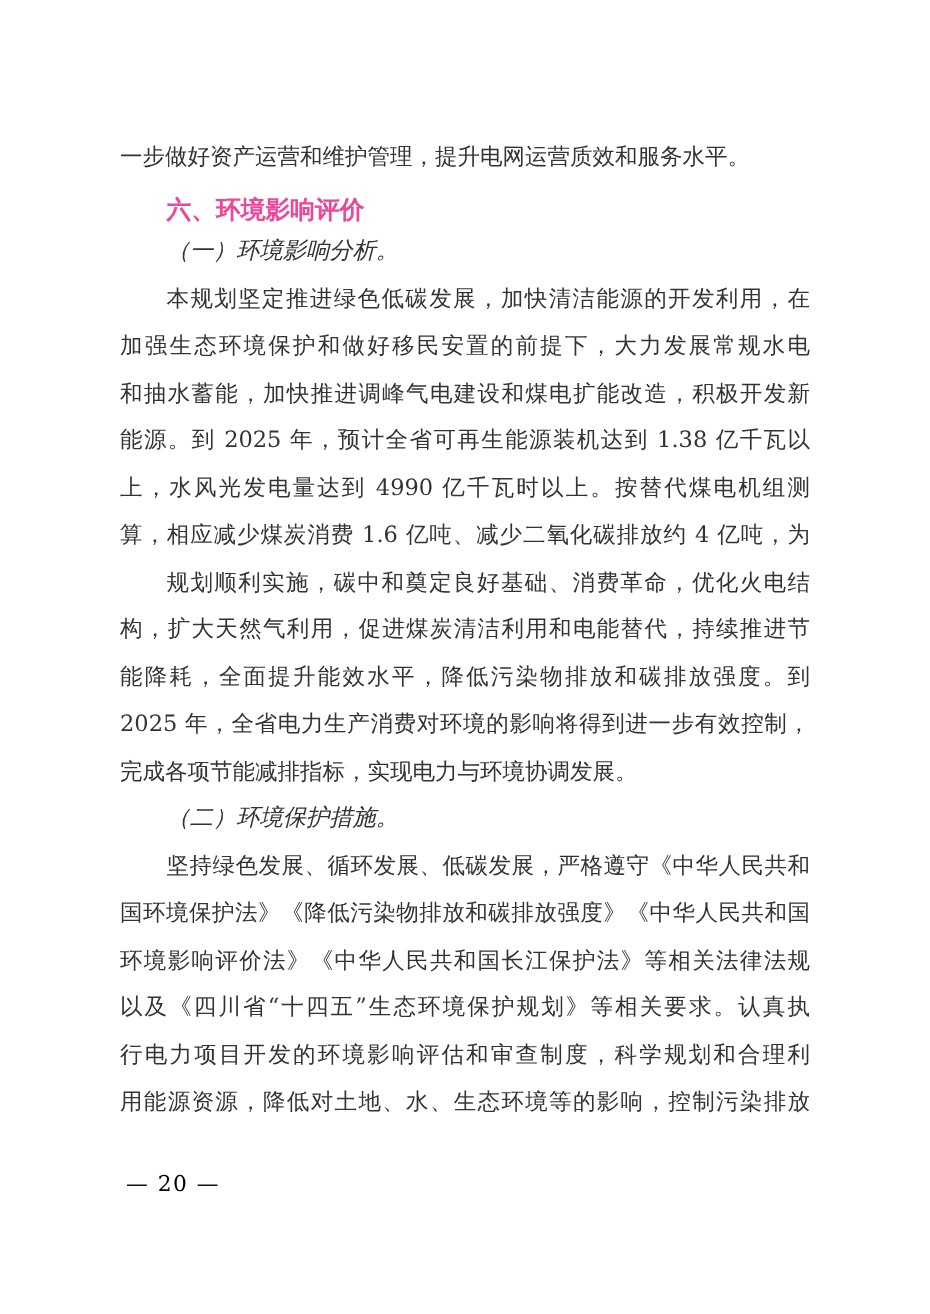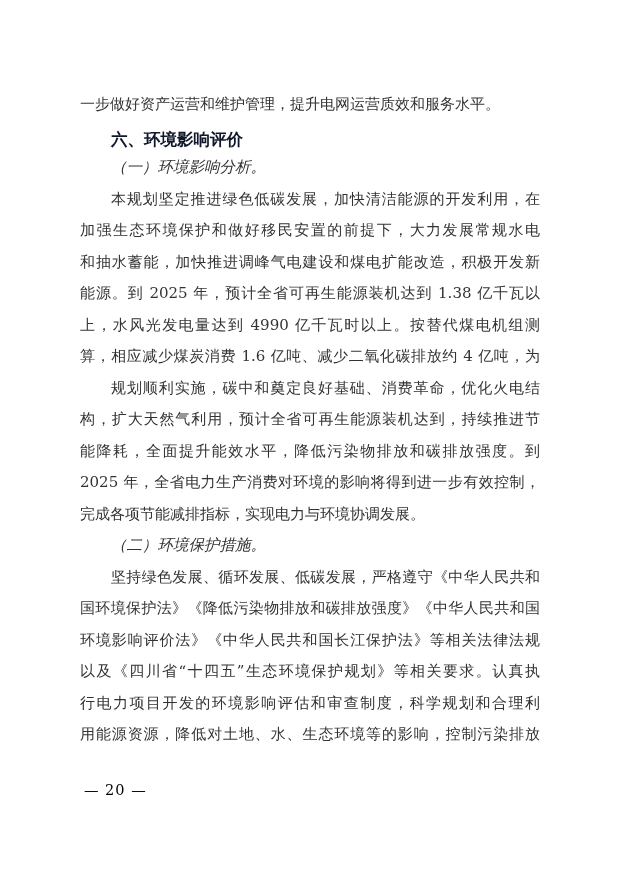--- a/index.html
+++ b/index.html
@@ -33,21 +33,21 @@
     text-align: center;
     text-align-last: left;
   }
   .ind {
     text-indent: 31px;
   }
   .h-sec {
     font-family: "DejaVu Sans", "Liberation Sans", sans-serif;
     font-weight: bold;
     font-size: 16.5px;
-    color: #0f172a;
+    color: #ec4899;
     text-align: center;
     text-align-last: left;
     text-indent: 31px;
     position: relative;
     top: 3px;
   }
   .h-sub {
     font-style: italic;
     font-size: 15.5px;
     text-align: left;
@@ -77,21 +77,21 @@
     <div class="ln h-sub">（一）环境影响分析。</div>
 
     <div class="ln ind">本规划坚定推进绿色低碳发展，加快清洁能源的开发利用，在</div>
     <div class="ln">加强生态环境保护和做好移民安置的前提下，大力发展常规水电</div>
     <div class="ln">和抽水蓄能，加快推进调峰气电建设和煤电扩能改造，积极开发新</div>
     <div class="ln">能源。到 2025 年，预计全省可再生能源装机达到 1.38 亿千瓦以</div>
     <div class="ln">上，水风光发电量达到 4990 亿千瓦时以上。按替代煤电机组测</div>
     <div class="ln">算，相应减少煤炭消费 1.6 亿吨、减少二氧化碳排放约 4 亿吨，为</div>
 
     <div class="ln ind">规划顺利实施，碳中和奠定良好基础、消费革命，优化火电结</div>
-    <div class="ln">构，扩大天然气利用，预计全省可再生能源装机达到，持续推进节</div>
+    <div class="ln">构，扩大天然气利用，促进煤炭清洁利用和电能替代，持续推进节</div>
     <div class="ln">能降耗，全面提升能效水平，降低污染物排放和碳排放强度。到</div>
     <div class="ln">2025 年，全省电力生产消费对环境的影响将得到进一步有效控制，</div>
     <div class="ln nj">完成各项节能减排指标，实现电力与环境协调发展。</div>
 
     <div class="ln h-sub">（二）环境保护措施。</div>
 
     <div class="ln ind">坚持绿色发展、循环发展、低碳发展，严格遵守《中华人民共和</div>
     <div class="ln">国环境保护法》《降低污染物排放和碳排放强度》《中华人民共和国</div>
     <div class="ln">环境影响评价法》《中华人民共和国长江保护法》等相关法律法规</div>
     <div class="ln">以及《四川省“十四五”生态环境保护规划》等相关要求。认真执</div>

